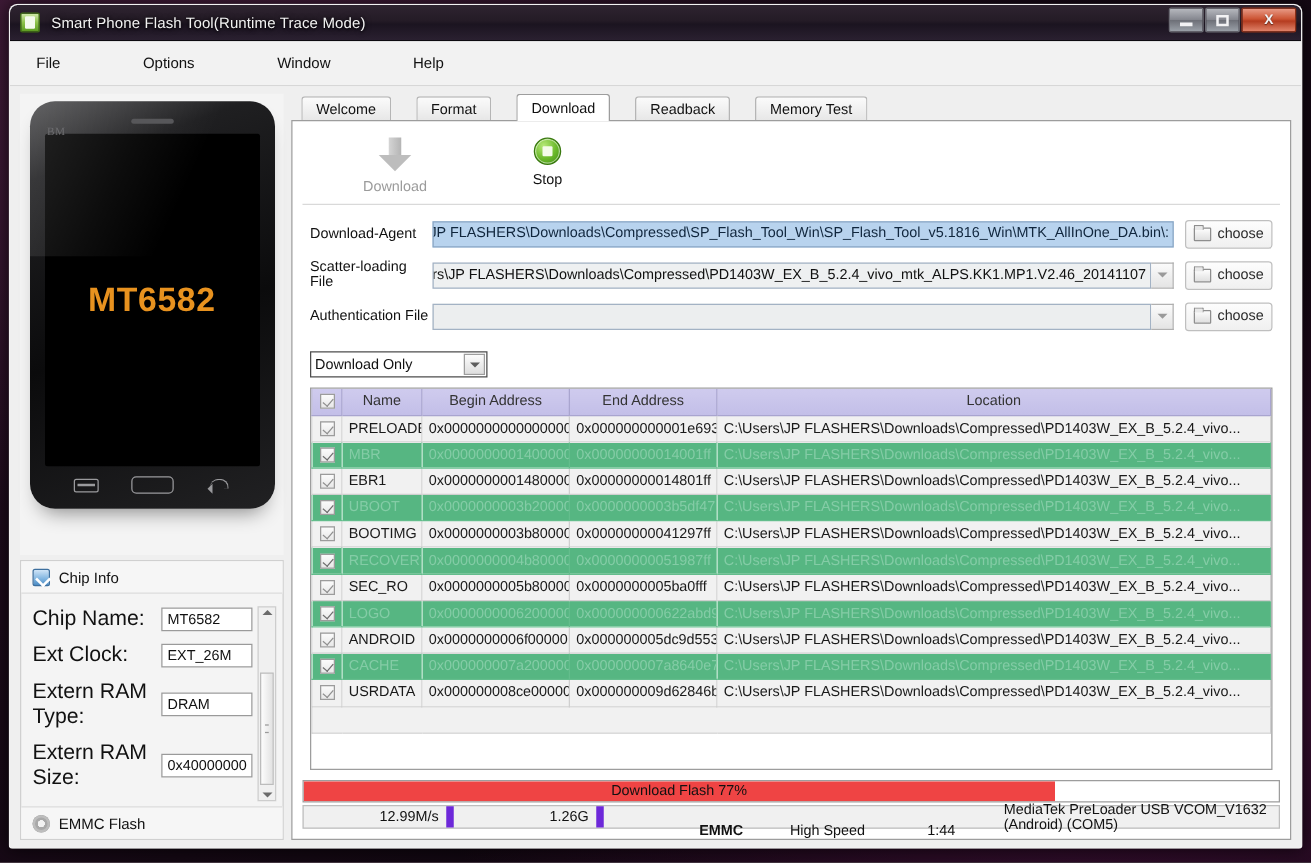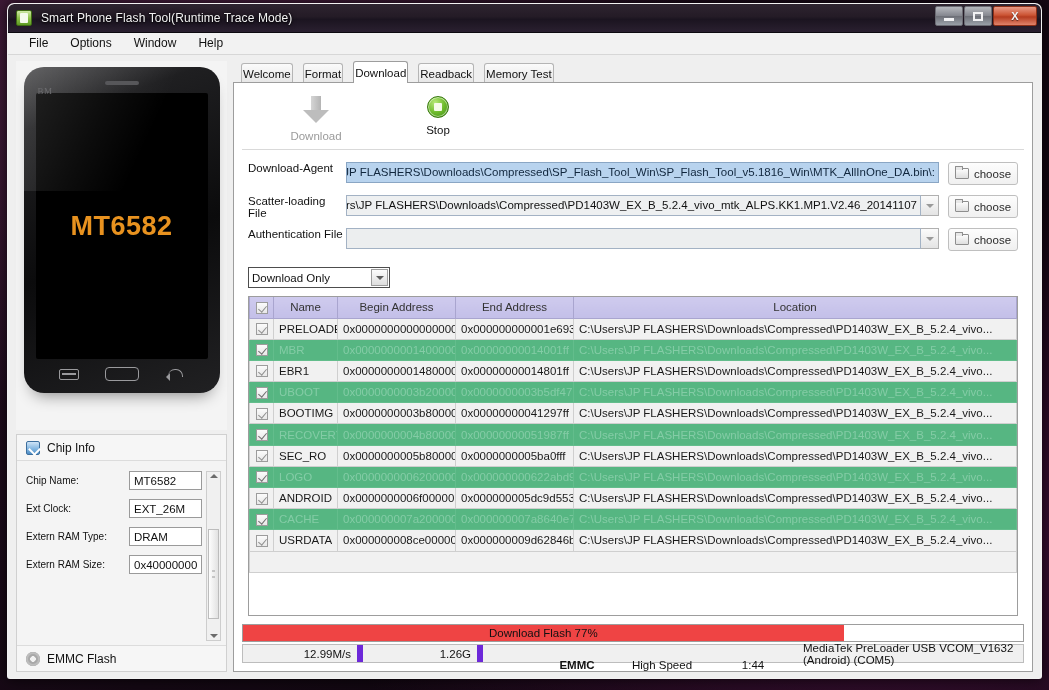--- a/index.html
+++ b/index.html
@@ -63,24 +63,24 @@
   .winbtn.close {
     width: 44px;
     background: linear-gradient(180deg,#e89a86 0%, #cc5434 45%, #b53c20 55%, #e0836a 100%);
     border-color: #8c2f17;
   }
   .winbtn .glyph-min { display:block; width:10px; height:3px; background:#f2f2f4; margin-top:6px; }
   .winbtn .glyph-max { display:block; width:10px; height:9px; border:2px solid #f2f2f4; }
 
   
   #menubar {
-    height: 22px; flex: none;
+    height: 36px; flex: none;
     background: #f2f2f2;
     border-bottom: 1px solid #d7d7d7;
-    display: flex; align-items: center; padding-left: 10px;
+    display: flex; align-items: center; padding-left: 10px; gap: 44px;
   }
   #menubar .mi {
     font-size: 12px; color: #111; padding: 2px 11px 3px 11px;
   }
 
   
   #body {
     flex: 1; display: flex; padding: 6px 8px 6px 8px; gap: 6px;
     background: #efefef; min-height: 0;
   }
@@ -154,21 +154,21 @@
     width:14px;height:14px;flex:none;border-radius:50%;
     background: radial-gradient(circle, #f2f2f2 0 28%, #a9a9a9 30% 58%, #8d8d8d 60% 100%);
     box-shadow: 0 0 0 2px #bdbdbd inset;
   }
   #chipgrid {
     flex:1; min-height:0; position:relative; padding: 10px 6px 4px 9px;
     display:flex; gap:4px; overflow:hidden;
   }
   .chip-rows { flex:1; display:flex; flex-direction:column; gap:9px; }
   .chip-row { display:flex; align-items:center; }
-  .chip-label { font-size:10px; color:#111; width:103px; flex:none; }
+  .chip-label { font-size:17px; color:#111; width:103px; flex:none; }
   .chip-value {
     flex:1; height:19px; border:1px solid #9a9a9a; background:#fff;
     font-size:11.5px; color:#111; padding: 1px 4px; line-height:16px;
     font-family:"Liberation Sans", sans-serif;
   }
   .vscroll {
     width:15px; flex:none; background:#f0f0f0; border:1px solid #cdcdcd;
     display:flex; flex-direction:column; align-items:center; justify-content:space-between;
     padding: 2px 0; position:relative;
   }
@@ -182,24 +182,24 @@
   }
   .vscroll .thumb::after{
     content:""; position:absolute; left:3px; right:3px; top:50%; height:5px;
     border-top:1px solid #9a9a9a; border-bottom:1px solid #9a9a9a; transform:translateY(-50%);
   }
 
   
   #rightcol { flex: 1; display: flex; flex-direction: column; min-width: 0; }
   #tabstrip { display:flex; align-items:flex-end; height:22px; flex:none; padding-left:8px; }
   .tab {
-    height:20px; padding: 0 1px; font-size:11.5px; color:#111;
+    height:20px; padding: 0 11px; font-size:11.5px; color:#111;
     background: linear-gradient(180deg,#fbfbfb,#e6e6e6);
     border:1px solid #b5b5b5; border-bottom:none;
-    border-radius: 3px 3px 0 0; margin-right:10px;
+    border-radius: 3px 3px 0 0; margin-right:20px;
     display:flex; align-items:center;
   }
   .tab.active {
     height:22px; background:#fff; color:#111;
     border-color:#9d9d9d; position:relative; z-index:3;
   }
   #tabpanel {
     flex:1; min-height:0; background:#fff; border:1px solid #9d9d9d;
     margin-top:-1px; display:flex; flex-direction:column; padding: 7px 8px 8px 8px;
   }
@@ -224,21 +224,21 @@
   }
   .ic-stop {
     width:22px;height:22px;border-radius:50%;
     background: radial-gradient(circle at 35% 28%, #b6e878 0%, #6cba2b 52%, #3e8a13 100%);
     border:1px solid #39790f; display:flex; align-items:center; justify-content:center;
     box-shadow: 0 0 0 1px rgba(255,255,255,0.5) inset;
   }
   .ic-stop::after{content:"";width:8px;height:8px;background:#f4fbe9;border-radius:1px;}
 
   #formarea { flex:none; padding: 12px 6px 4px 6px; }
-  .frow { display:flex; align-items:flex-start; height:22px; margin-bottom:11px; }
+  .frow { display:flex; align-items:center; height:22px; margin-bottom:11px; }
   .frow .flabel { width:98px; flex:none; font-size:11.5px; color:#111; }
   .fcombo { flex:1; display:flex; min-width:0; height:21px; }
   .finput {
     flex:1; min-width:0; height:21px; border:1px solid #a3b2c4;
     font-size:11.5px; padding: 2px 3px; line-height:15px;
     background:#eef0f1; color:#111; overflow:hidden; white-space:nowrap;
     text-overflow:clip; direction:rtl; text-align:left;
   }
   .finput.sel { background:#b8d3ee; color:#10263d; border-color:#8aa6c4; }
   .finput.empty { background:#eceeef; }

